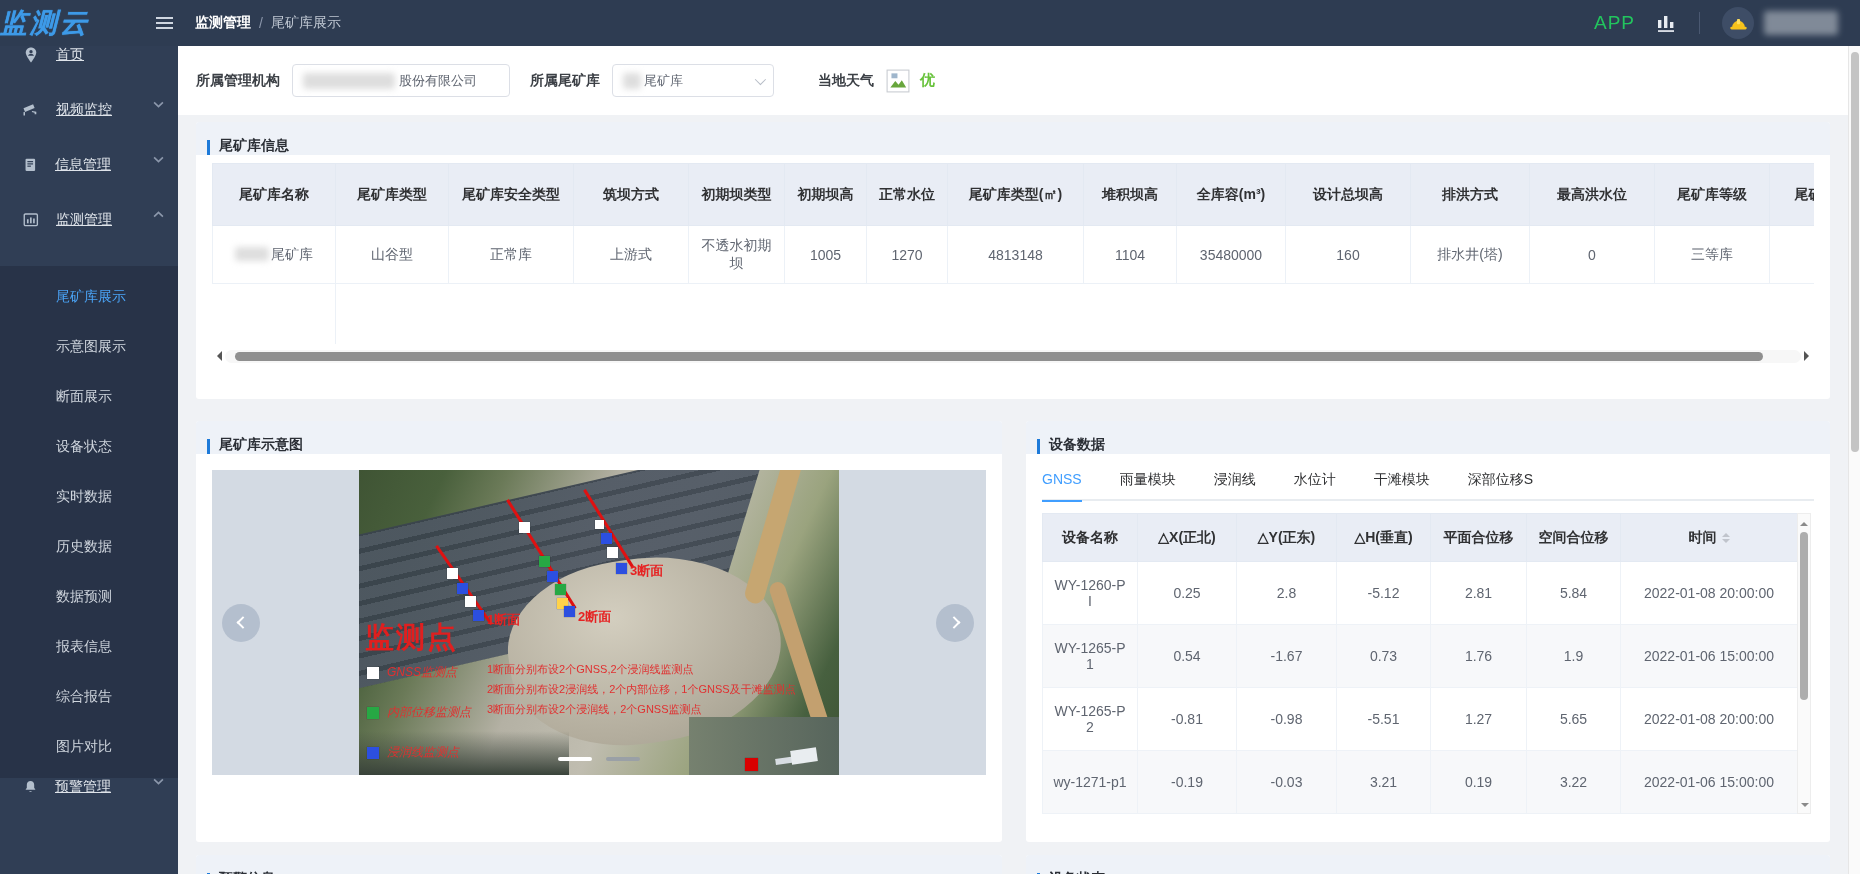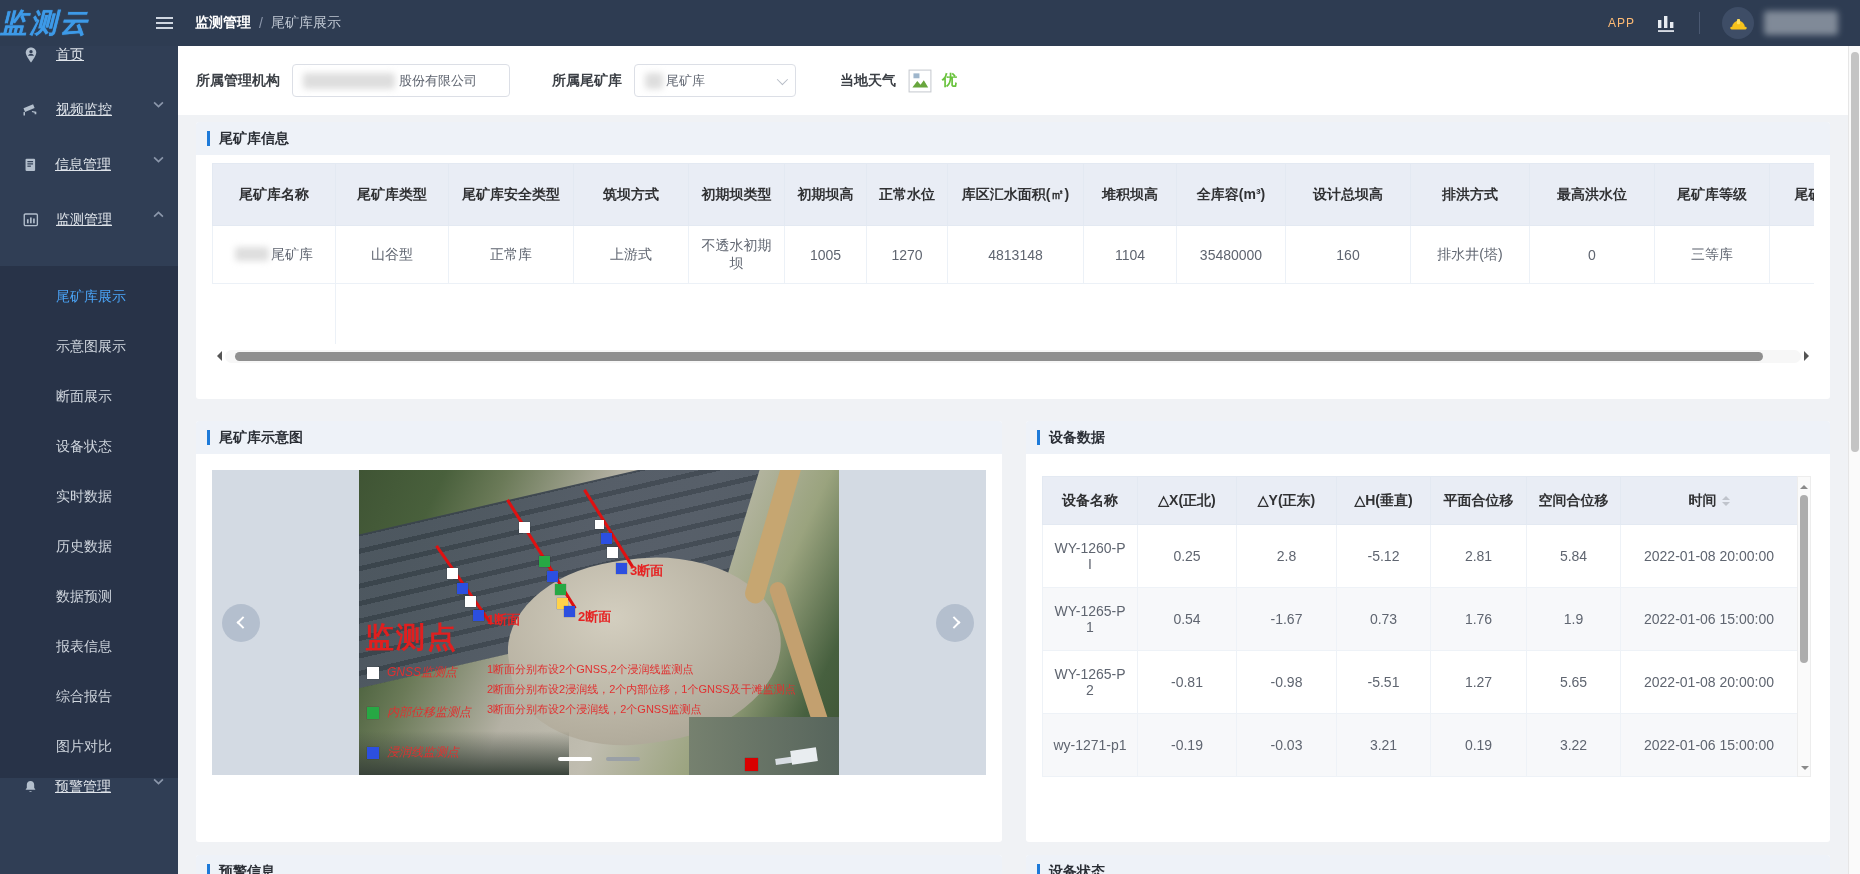--- a/index.html
+++ b/index.html
@@ -12,21 +12,21 @@
   .logo-box { width:150px; display:flex; align-items:center; }
   .logo-text { font-size:27px; font-weight:900; color:#3d9ae8; letter-spacing:3px; font-style:italic;
     text-shadow:0 0 1px #3d9ae8; white-space:nowrap; }
   .burger { margin-left:2px; cursor:pointer; padding:4px; }
   .burger span { display:block; width:17px; height:2px; background:#cfd6e0; margin:3px 0; }
   .breadcrumb { margin-left:18px; font-size:14px; display:flex; align-items:center; gap:8px; }
   .bc-section { color:#ffffff; font-weight:bold; cursor:pointer; }
   .bc-sep { color:#8b97ab; }
   .bc-page { color:#bfc7d2; }
   .header-right { margin-left:auto; display:flex; align-items:center; padding-right:22px; gap:22px; }
-  .app-link { color:#fdba74; font-size:12px; letter-spacing:1px; cursor:pointer; }
+  .app-link { color:#22c55e; font-size:19px; letter-spacing:1px; cursor:pointer; }
   .hdr-chart { cursor:pointer; display:flex; }
   .hdr-divider { width:1px; height:22px; background:#4a5871; }
   .avatar-wrap { display:flex; align-items:center; gap:10px; }
   .avatar { width:32px; height:32px; border-radius:50%; background:#3e4d66; display:flex;
     align-items:center; justify-content:center; cursor:pointer; }
   .redact-name { width:74px; height:24px; background:#8f98a5; border-radius:3px; filter:blur(3px); opacity:.85; }
 
   
   .body-row { flex:1; display:flex; min-height:0; }
 
@@ -56,21 +56,21 @@
   .sel-chev { margin-left:auto; width:8px; height:8px; border-right:1.6px solid #b6bcc6;
     border-bottom:1.6px solid #b6bcc6; transform:rotate(45deg) translateY(-2px); }
   .weather-group { display:flex; align-items:center; margin-left:44px; }
   .weather-val { font-size:15px; font-weight:bold; color:#67c23a; margin-left:10px; }
   .broken-img { width:24px; height:24px; display:flex; }
 
   .page-body { flex:1; padding:7px 18px 0 18px; margin-right:12px; overflow:hidden; }
 
   
   .card { background:#ffffff; border-radius:3px; overflow:hidden; }
-  .strip { height:33px; background:#eef2f8; display:flex; align-items:center; padding-left:11px; }
+  .strip { height:33px; background:#eef2f8; display:flex; align-items:flex-end; padding-left:11px; }
   .strip .bar { width:3px; height:15px; background:#1d7ad9; margin-right:9px; }
   .strip .t { font-size:14px; font-weight:bold; color:#2b2f36; }
 
   
   .info-card { height:277px; }
   .info-body { padding:8px 16px 0 16px; overflow:hidden; }
   .itb-wrap { width:100%; overflow:hidden; }
   .itb { border-collapse:collapse; table-layout:fixed; width:1677px; }
   .itb th { background:#e9edf5; font-weight:bold; color:#303133; font-size:14px;
     border:1px solid #e3e9f2; height:62px; text-align:center; padding:0 6px; word-break:break-all; }
@@ -289,21 +289,21 @@
       <div class="page-scrollbar">
         <div class="page-thumb"></div>
       </div>
 
       <div class="filter-bar">
         <span class="f-label">所属管理机构</span>
         <div class="f-input">
           <span class="blur-blob" style="width:92px;margin-right:4px;"></span>
           <span>股份有限公司</span>
         </div>
-        <span class="f-label" style="margin-left:42px;">所属尾矿库</span>
+        <span class="f-label" style="margin-left:20px;">所属尾矿库</span>
         <div class="f-select">
           <span class="blur-blob" style="width:18px;margin-right:3px;"></span>
           <span>尾矿库</span>
           <span class="sel-chev"></span>
         </div>
         <div class="weather-group">
           <span class="f-label">当地天气</span>
           <span class="broken-img">
             <svg width="24" height="24" viewBox="0 0 22 22">
               <rect x="1" y="1" width="20" height="20" fill="#ffffff" stroke="#c9ccd1"></rect>
@@ -344,21 +344,21 @@
                 </colgroup>
                 <thead>
                   <tr>
                     <th>尾矿库名称</th>
                     <th>尾矿库类型</th>
                     <th>尾矿库安全类型</th>
                     <th>筑坝方式</th>
                     <th>初期坝类型</th>
                     <th>初期坝高</th>
                     <th>正常水位</th>
-                    <th>库区汇水面积(㎡)</th>
+                    <th>尾矿库类型(㎡)</th>
                     <th>堆积坝高</th>
                     <th>全库容(m³)</th>
                     <th>设计总坝高</th>
                     <th>排洪方式</th>
                     <th>最高洪水位</th>
                     <th>尾矿库等级</th>
                     <th>尾矿库介绍</th>
                   </tr>
                 </thead>
                 <tbody>
@@ -489,20 +489,28 @@
               </div>
             </div>
           </div>
 
           <div class="card device-card">
             <div class="strip">
               <span class="bar"></span>
               <span class="t">设备数据</span>
             </div>
             <div class="dev-body">
+              <div class="tabs">
+                <span class="tab active">GNSS</span>
+                <span class="tab">雨量模块</span>
+                <span class="tab">浸润线</span>
+                <span class="tab">水位计</span>
+                <span class="tab">干滩模块</span>
+                <span class="tab">深部位移S</span>
+              </div>
 
               <div class="dtb-wrap" style="width:755px;">
                 <table class="dtb">
                   <colgroup>
                     <col style="width:95px">
                       <col style="width:99px">
                       <col style="width:100px">
                       <col style="width:94px">
                     <col style="width:96px">
                       <col style="width:94px">

